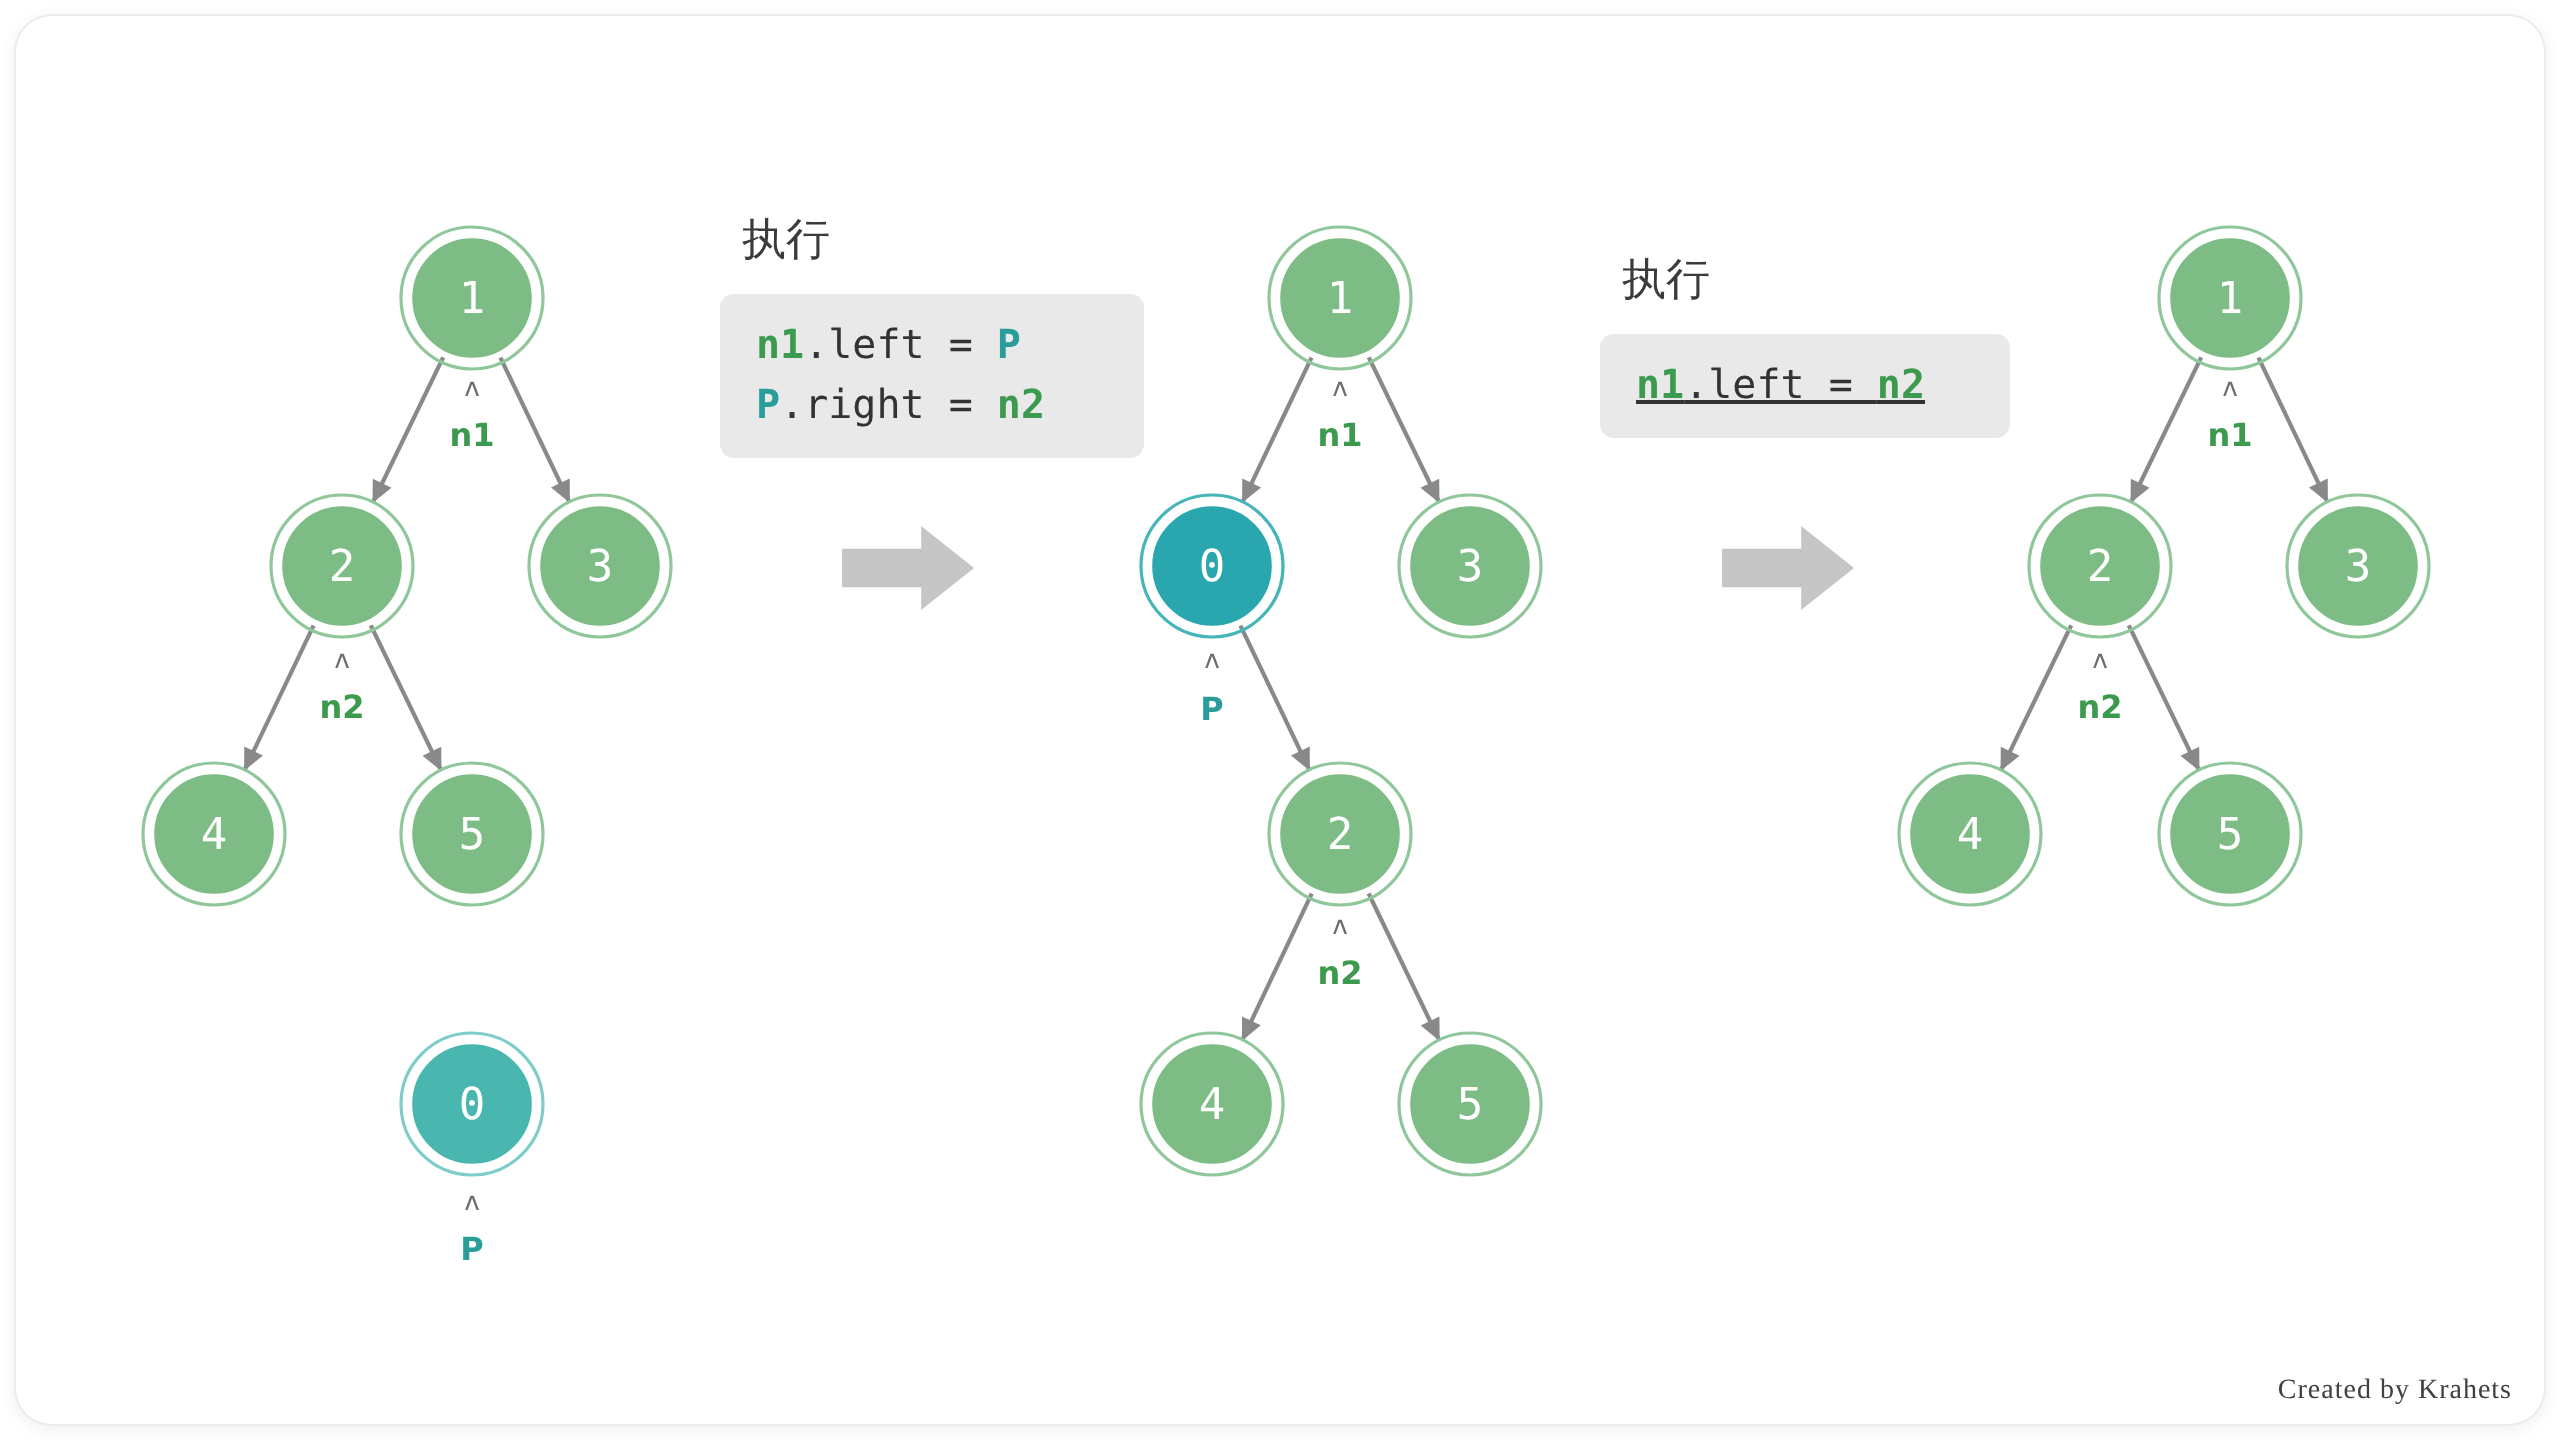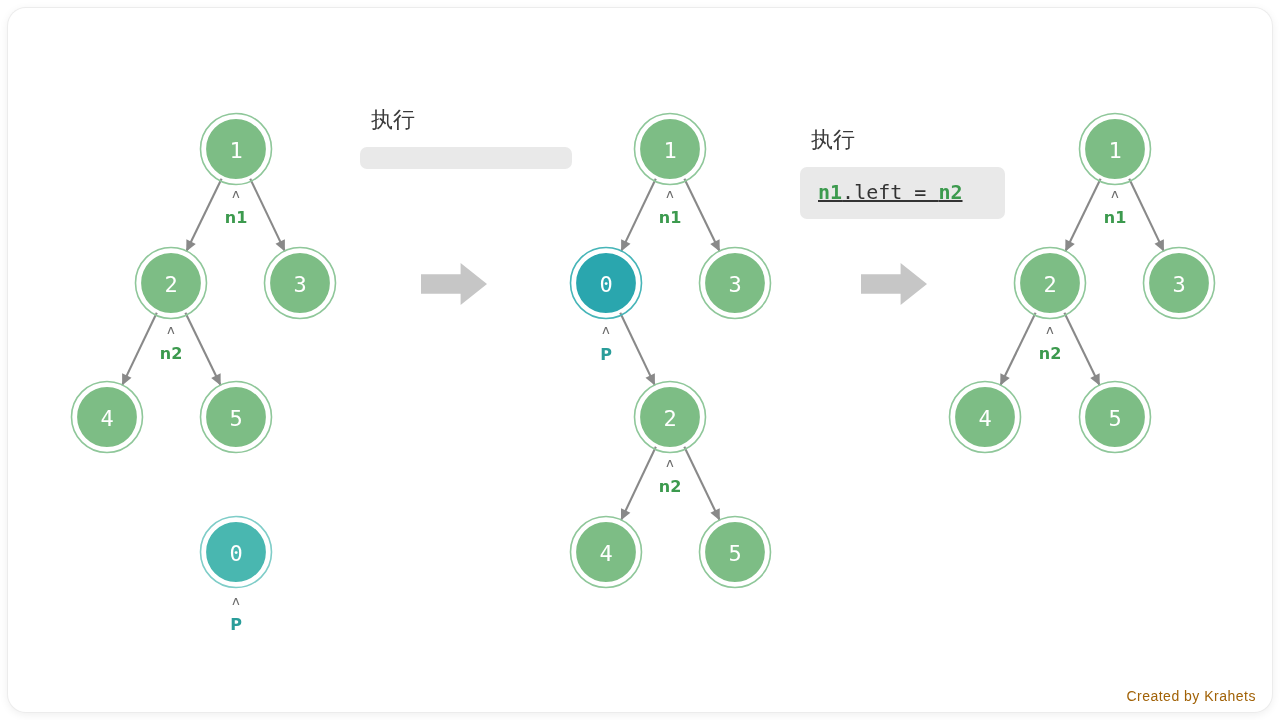--- a/index.html
+++ b/index.html
@@ -75,23 +75,23 @@
     white-space: pre;
   }
   .code-line { display: block; }
   .tok-var { color: #3c9a4e; font-weight: bold; }
   .tok-ptr { color: #2a9d9a; font-weight: bold; }
   .tok-plain { color: #333333; }
   #credit {
     position: absolute;
     right: 32px;
     bottom: 24px;
-    font-family: Liberation Sans, sans-serif;
+    font-family: Liberation Serif, serif;
     font-size: 14px;
-    color: #a16207;
+    color: #404040;
     letter-spacing: 0.5px;
     margin-top: 13px;
   }
 </style>
 </head>
 <body>
 
 <div id="card">
   <div id="stage">
     <svg id="tree-svg" width="1280" height="720" viewBox="0 0 1280 720">
@@ -248,19 +248,19 @@
           <g>
             <text x="1042" y="326" class="caret">ʌ</text>
             <text x="1042" y="351" class="ptr-label ptr-green">n2</text>
           </g>
         </g>
         <polygon points="413,266.34 452.6,266.34 452.6,255 479,276 452.6,297 452.6,285.66 413,285.66" class="step-arrow"></polygon>
         <polygon points="853,266.34 892.6,266.34 892.6,255 919,276 892.6,297 892.6,285.66 853,285.66" class="step-arrow"></polygon>
       </svg>
     <div id="overlays">
         <div class="exec-title" style="left: 363px; top: 97px;">执行</div>
-        <div class="code-box" style="left: 352px; top: 139px; min-width: 176px;"></div>
+        <div class="code-box" style="left: 352px; top: 139px; min-width: 176px;"><span class="code-line"><span class="tok-var">n1</span><span class="tok-plain">.left = </span><span class="tok-ptr">P</span></span><span class="code-line"><span class="tok-ptr">P</span><span class="tok-plain">.right = </span><span class="tok-var">n2</span></span></div>
         <div class="exec-title" style="left: 803px; top: 117px;">执行</div>
         <div class="code-box" style="left: 792px; top: 159px; min-width: 169px; text-decoration: underline;"><span class="code-line"><span class="tok-var">n1</span><span class="tok-plain">.left = </span><span class="tok-var">n2</span></span></div>
       </div>
     <div id="credit">Created by Krahets</div>
   </div>
 </div>
 
 </body></html>

